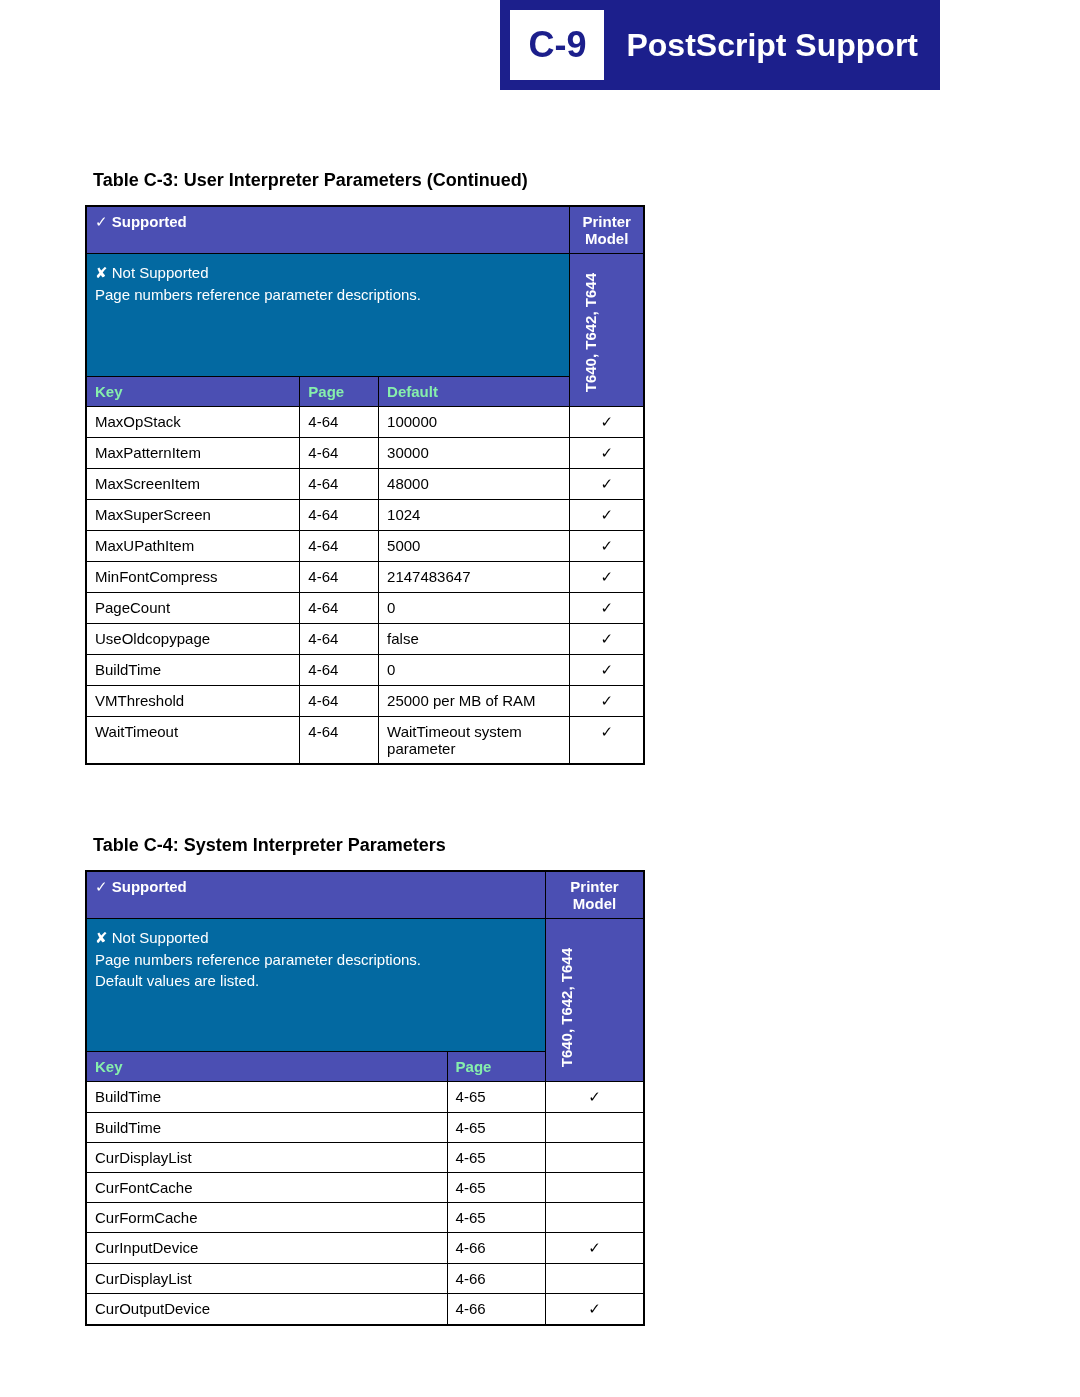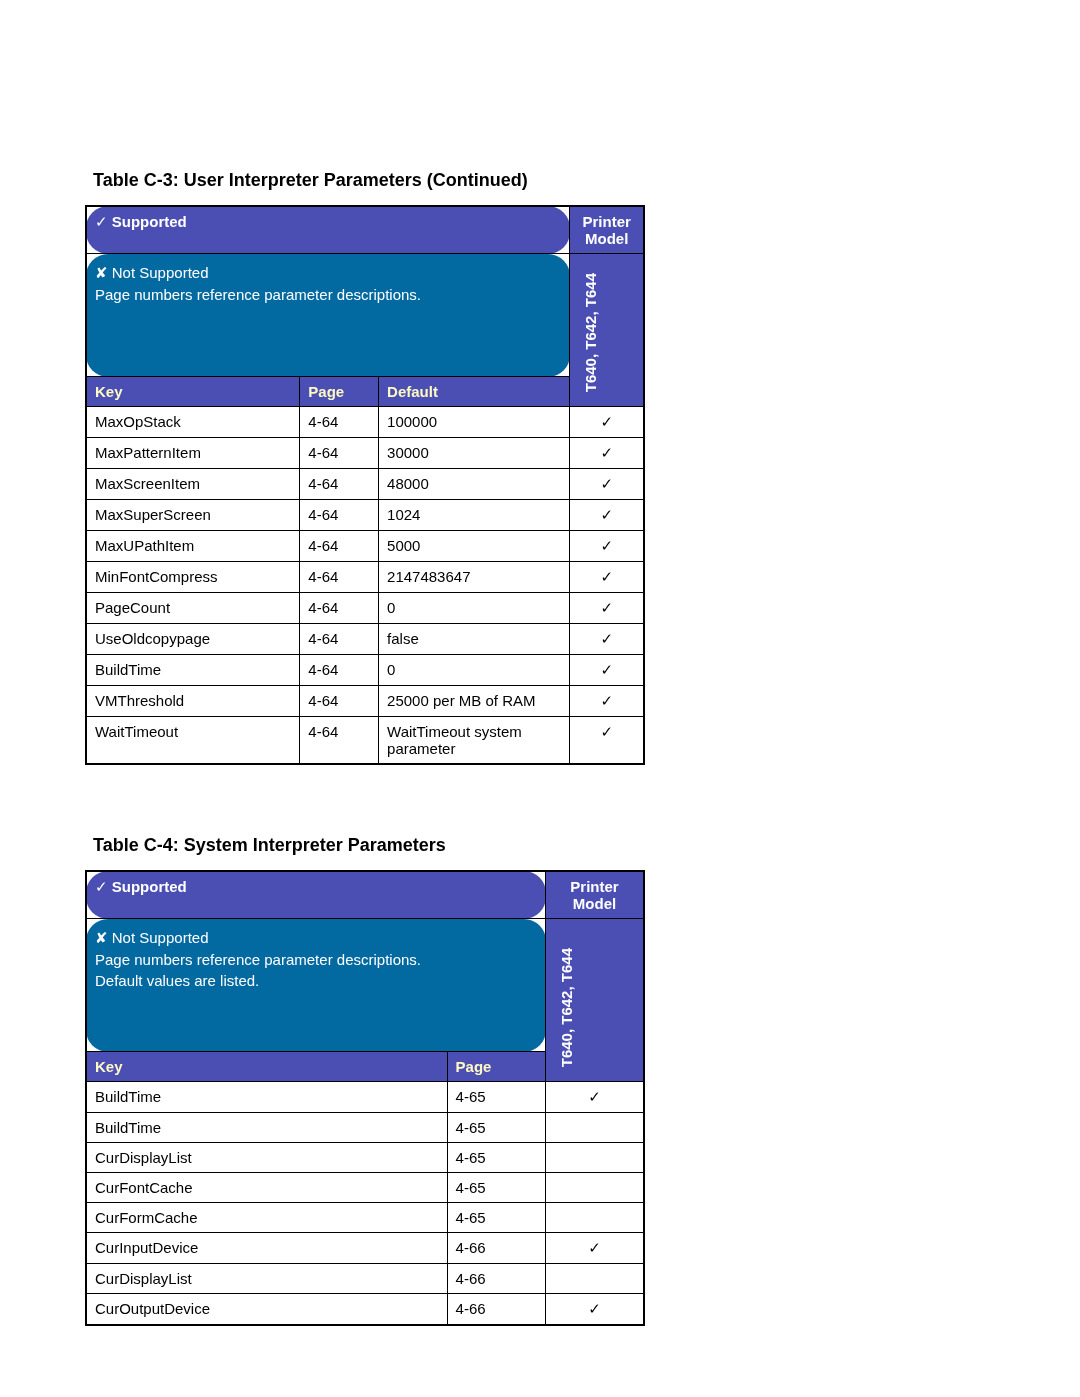--- a/index.html
+++ b/index.html
@@ -6,40 +6,44 @@
   .page { width: 1080px; min-height: 1397px; position: relative; box-sizing: border-box; }
   .header { position: absolute; top: 0; right: 140px; height: 90px; display: flex; }
   .header-code { background: #fff; color: #1c1f8c; font-weight: bold; font-size: 36px; display: flex; align-items: center; justify-content: center; padding: 0 18px; border: 10px solid #1c1f8c; border-right: none; }
   .header-title { background: #1c1f8c; color: #fff; font-weight: bold; font-size: 32px; display: flex; align-items: center; padding: 0 22px; }
   .content { padding: 170px 0 0 85px; width: 560px; }
   .table-caption { font-weight: bold; font-size: 18px; margin: 0 0 14px 8px; }
   .tbl { border-collapse: collapse; width: 100%; border: 2px solid #000; }
   .tbl td, .tbl th { border: 1px solid #000; padding: 6px 8px; font-size: 15px; vertical-align: top; }
   .hdr { background: #4b4fb3; color: #fff; font-weight: bold; }
   .hdr-light { background: #0369a1; color: #fff; font-weight: normal; }
-  .sub { background: #4b4fb3; color: #fef9c3; font-weight: bold; font-size: 15px; vertical-align: bottom !important; }
+  .sub { background: #4b4fb3; color: #86efac; font-weight: bold; font-size: 15px; vertical-align: bottom !important; }
   .vert { writing-mode: vertical-rl; transform: rotate(180deg); text-align: left; white-space: nowrap; font-weight: bold; color: #fff; padding: 8px 4px; }
   .support-cell { text-align: center; }
   .check { font-weight: normal; }
-  .legend-block { padding: 4px 8px; border-radius: 22px; }
+  .legend-block { padding: 4px 8px; }
   .legend-line { margin: 4px 0; }
   .spacer { height: 70px; }
   .col-key   { width: 190px; }
   .col-page  { width: 70px; }
   .col-def   { width: 170px; }
   .col-sup   { width: 65px; }
   .t2-col-key  { width: 330px; }
   .t2-col-page { width: 90px; }
   .t2-col-sup  { width: 90px; }
 </style>
 </head>
 <body>
 
 <div class="page">
 
+  <div class="header">
+    <div class="header-code">C-9</div>
+    <div class="header-title">PostScript Support</div>
+  </div>
 
   <div class="content">
 
     <div class="table-caption">Table C-3:  User Interpreter Parameters (Continued)</div>
     <table class="tbl">
       <colgroup>
         <col class="col-key">
           <col class="col-page">
           <col class="col-def">
           <col class="col-sup">

